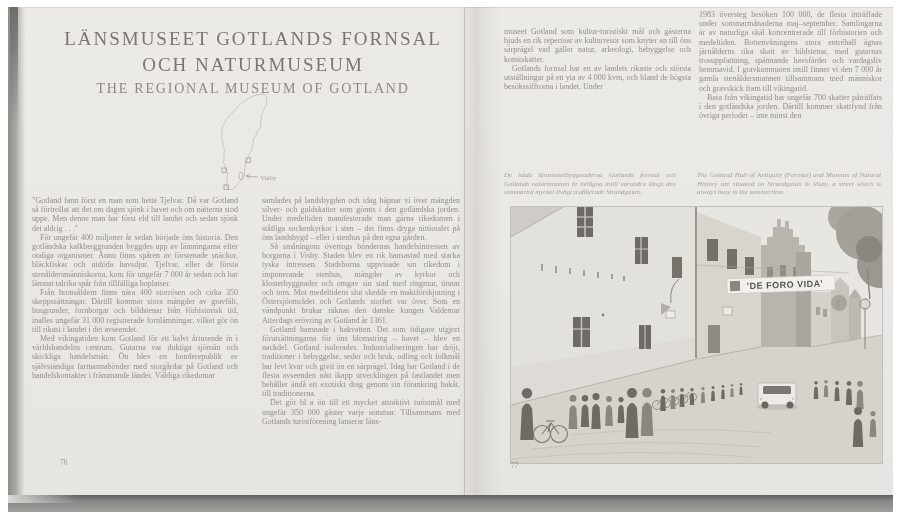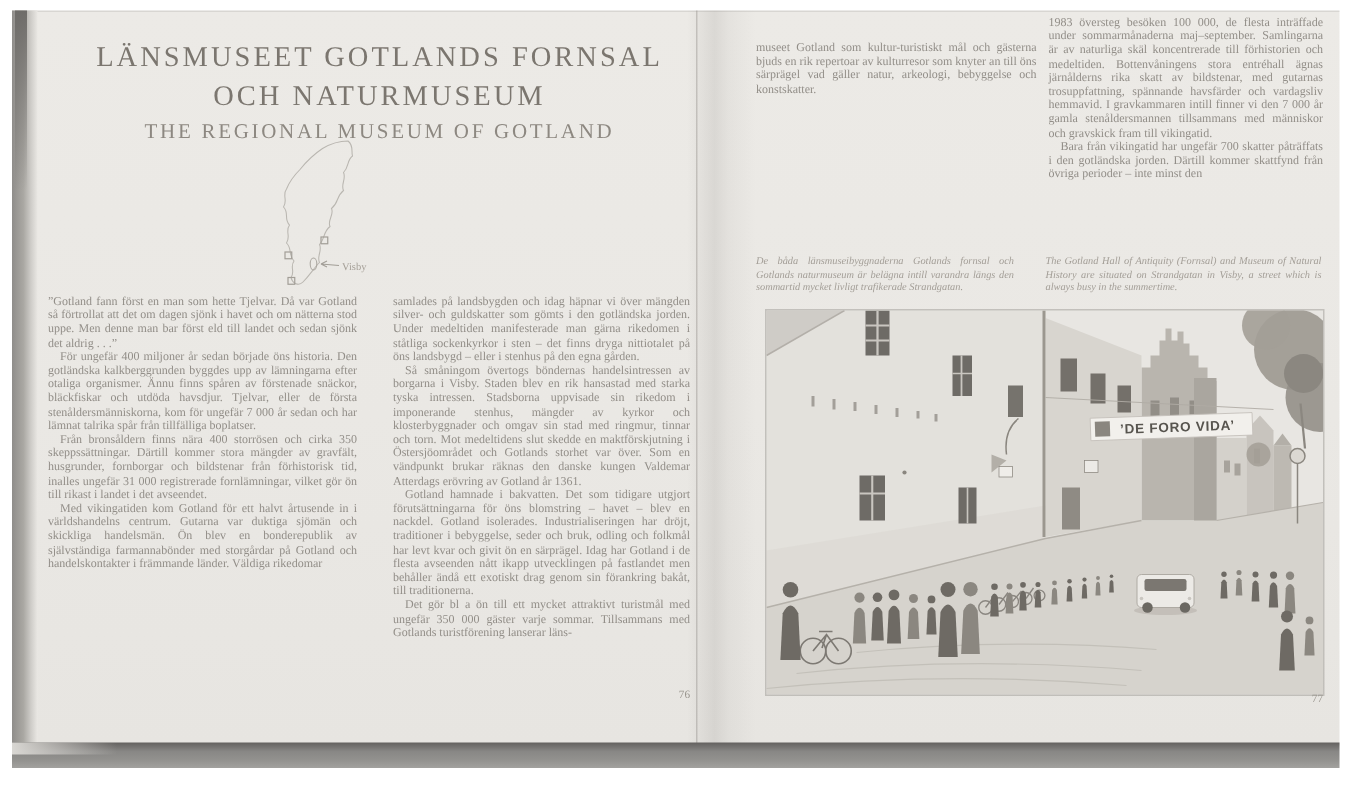--- a/index.html
+++ b/index.html
@@ -51,23 +51,23 @@
     position:absolute;text-align:justify;
     font-size:8px;line-height:9.2px;color:#928e88;
   }
   .bodycol p{margin:0;}
   .bodycol p.ind{text-indent:8px;}
   .caption{
     position:absolute;font-style:italic;text-align:justify;
     font-size:6.9px;line-height:8.7px;color:#a39e97;
   }
   .pagenum{
-    position:absolute;font-size:7.5px;color:#98948d;text-align:right;
-  }
-  .map-wrap{position:absolute;left:180px;top:92px;width:110px;height:106px;}
+    position:absolute;font-size:7.5px;color:#98948d;text-align:left;
+  }
+  .map-wrap{position:absolute;left:212px;top:92px;width:110px;height:106px;}
   .photo-wrap{
     position:absolute;left:511px;top:207px;width:371px;height:256px;
     outline:1px solid rgba(120,117,112,0.35);
   }
 </style>
 </head>
 <body>
 
 <div class="scan"></div>
 <div class="gutter"></div>
@@ -102,20 +102,21 @@
 <div class="bodycol" style="left:262px;top:196px;width:198px;">
     <p>samlades på landsbygden och idag häpnar vi över mängden silver- och guldskatter som gömts i den gotländska jorden. Under medeltiden manifesterade man gärna rikedomen i ståtliga sockenkyrkor i sten – det finns dryga nittiotalet på öns landsbygd – eller i stenhus på den egna gården.</p>
     <p class="ind">Så småningom övertogs böndernas handelsintressen av borgarna i Visby. Staden blev en rik hansastad med starka tyska intressen. Stadsborna uppvisade sin rikedom i imponerande stenhus, mängder av kyrkor och klosterbyggnader och omgav sin stad med ringmur, tinnar och torn. Mot medeltidens slut skedde en maktförskjutning i Östersjöområdet och Gotlands storhet var över. Som en vändpunkt brukar räknas den danske kungen Valdemar Atterdags erövring av Gotland år 1361.</p>
     <p class="ind">Gotland hamnade i bakvatten. Det som tidigare utgjort förutsättningarna för öns blomstring – havet – blev en nackdel. Gotland isolerades. Industrialiseringen har dröjt, traditioner i bebyggelse, seder och bruk, odling och folkmål har levt kvar och givit ön en särprägel. Idag har Gotland i de flesta avseenden nått ikapp utvecklingen på fastlandet men behåller ändå ett exotiskt drag genom sin förankring bakåt, till traditionerna.</p>
     <p class="ind">Det gör bl a ön till ett mycket attraktivt turistmål med ungefär 350 000 gäster varje sommar. Tillsammans med Gotlands turistförening lanserar läns-</p>
   </div>
 <div class="pagenum" style="left:60px;top:458px;width:400px;">76</div>
 
 <div class="bodycol" style="left:504px;top:27px;width:187px;">
     <p>museet Gotland som kultur-turistiskt mål och gästerna bjuds en rik repertoar av kulturresor som knyter an till öns särprägel vad gäller natur, arkeologi, bebyggelse och konstskatter.</p>
+    <p class="ind">Gotlands fornsal har en av landets rikaste och största utställningar på en yta av 4 000 kvm, och bland de högsta besökssiffrorna i landet. Under</p>
   </div>
 <div class="bodycol" style="left:699px;top:10px;width:183px;">
     <p>1983 översteg besöken 100 000, de flesta inträffade under sommarmånaderna maj–september. Samlingarna är av naturliga skäl koncentrerade till förhistorien och medeltiden. Bottenvåningens stora entréhall ägnas järnålderns rika skatt av bildstenar, med gutarnas trosuppfattning, spännande havsfärder och vardagsliv hemmavid. I gravkammaren intill finner vi den 7 000 år gamla stenåldersmannen tillsammans med människor och gravskick fram till vikingatid.</p>
     <p class="ind">Bara från vikingatid har ungefär 700 skatter påträffats i den gotländska jorden. Därtill kommer skattfynd från övriga perioder – inte minst den</p>
   </div>
 
 <div class="caption" style="left:504px;top:171px;width:172px;">De båda länsmuseibyggnaderna Gotlands fornsal och Gotlands naturmuseum är belägna intill varandra längs den sommartid mycket livligt trafikerade Strandgatan.</div>
 <div class="caption" style="left:697px;top:171px;width:184px;">The Gotland Hall of Antiquity (Fornsal) and Museum of Natural History are situated on Strandgatan in Visby, a street which is always busy in the summertime.</div>
 
 <div class="photo-wrap">

